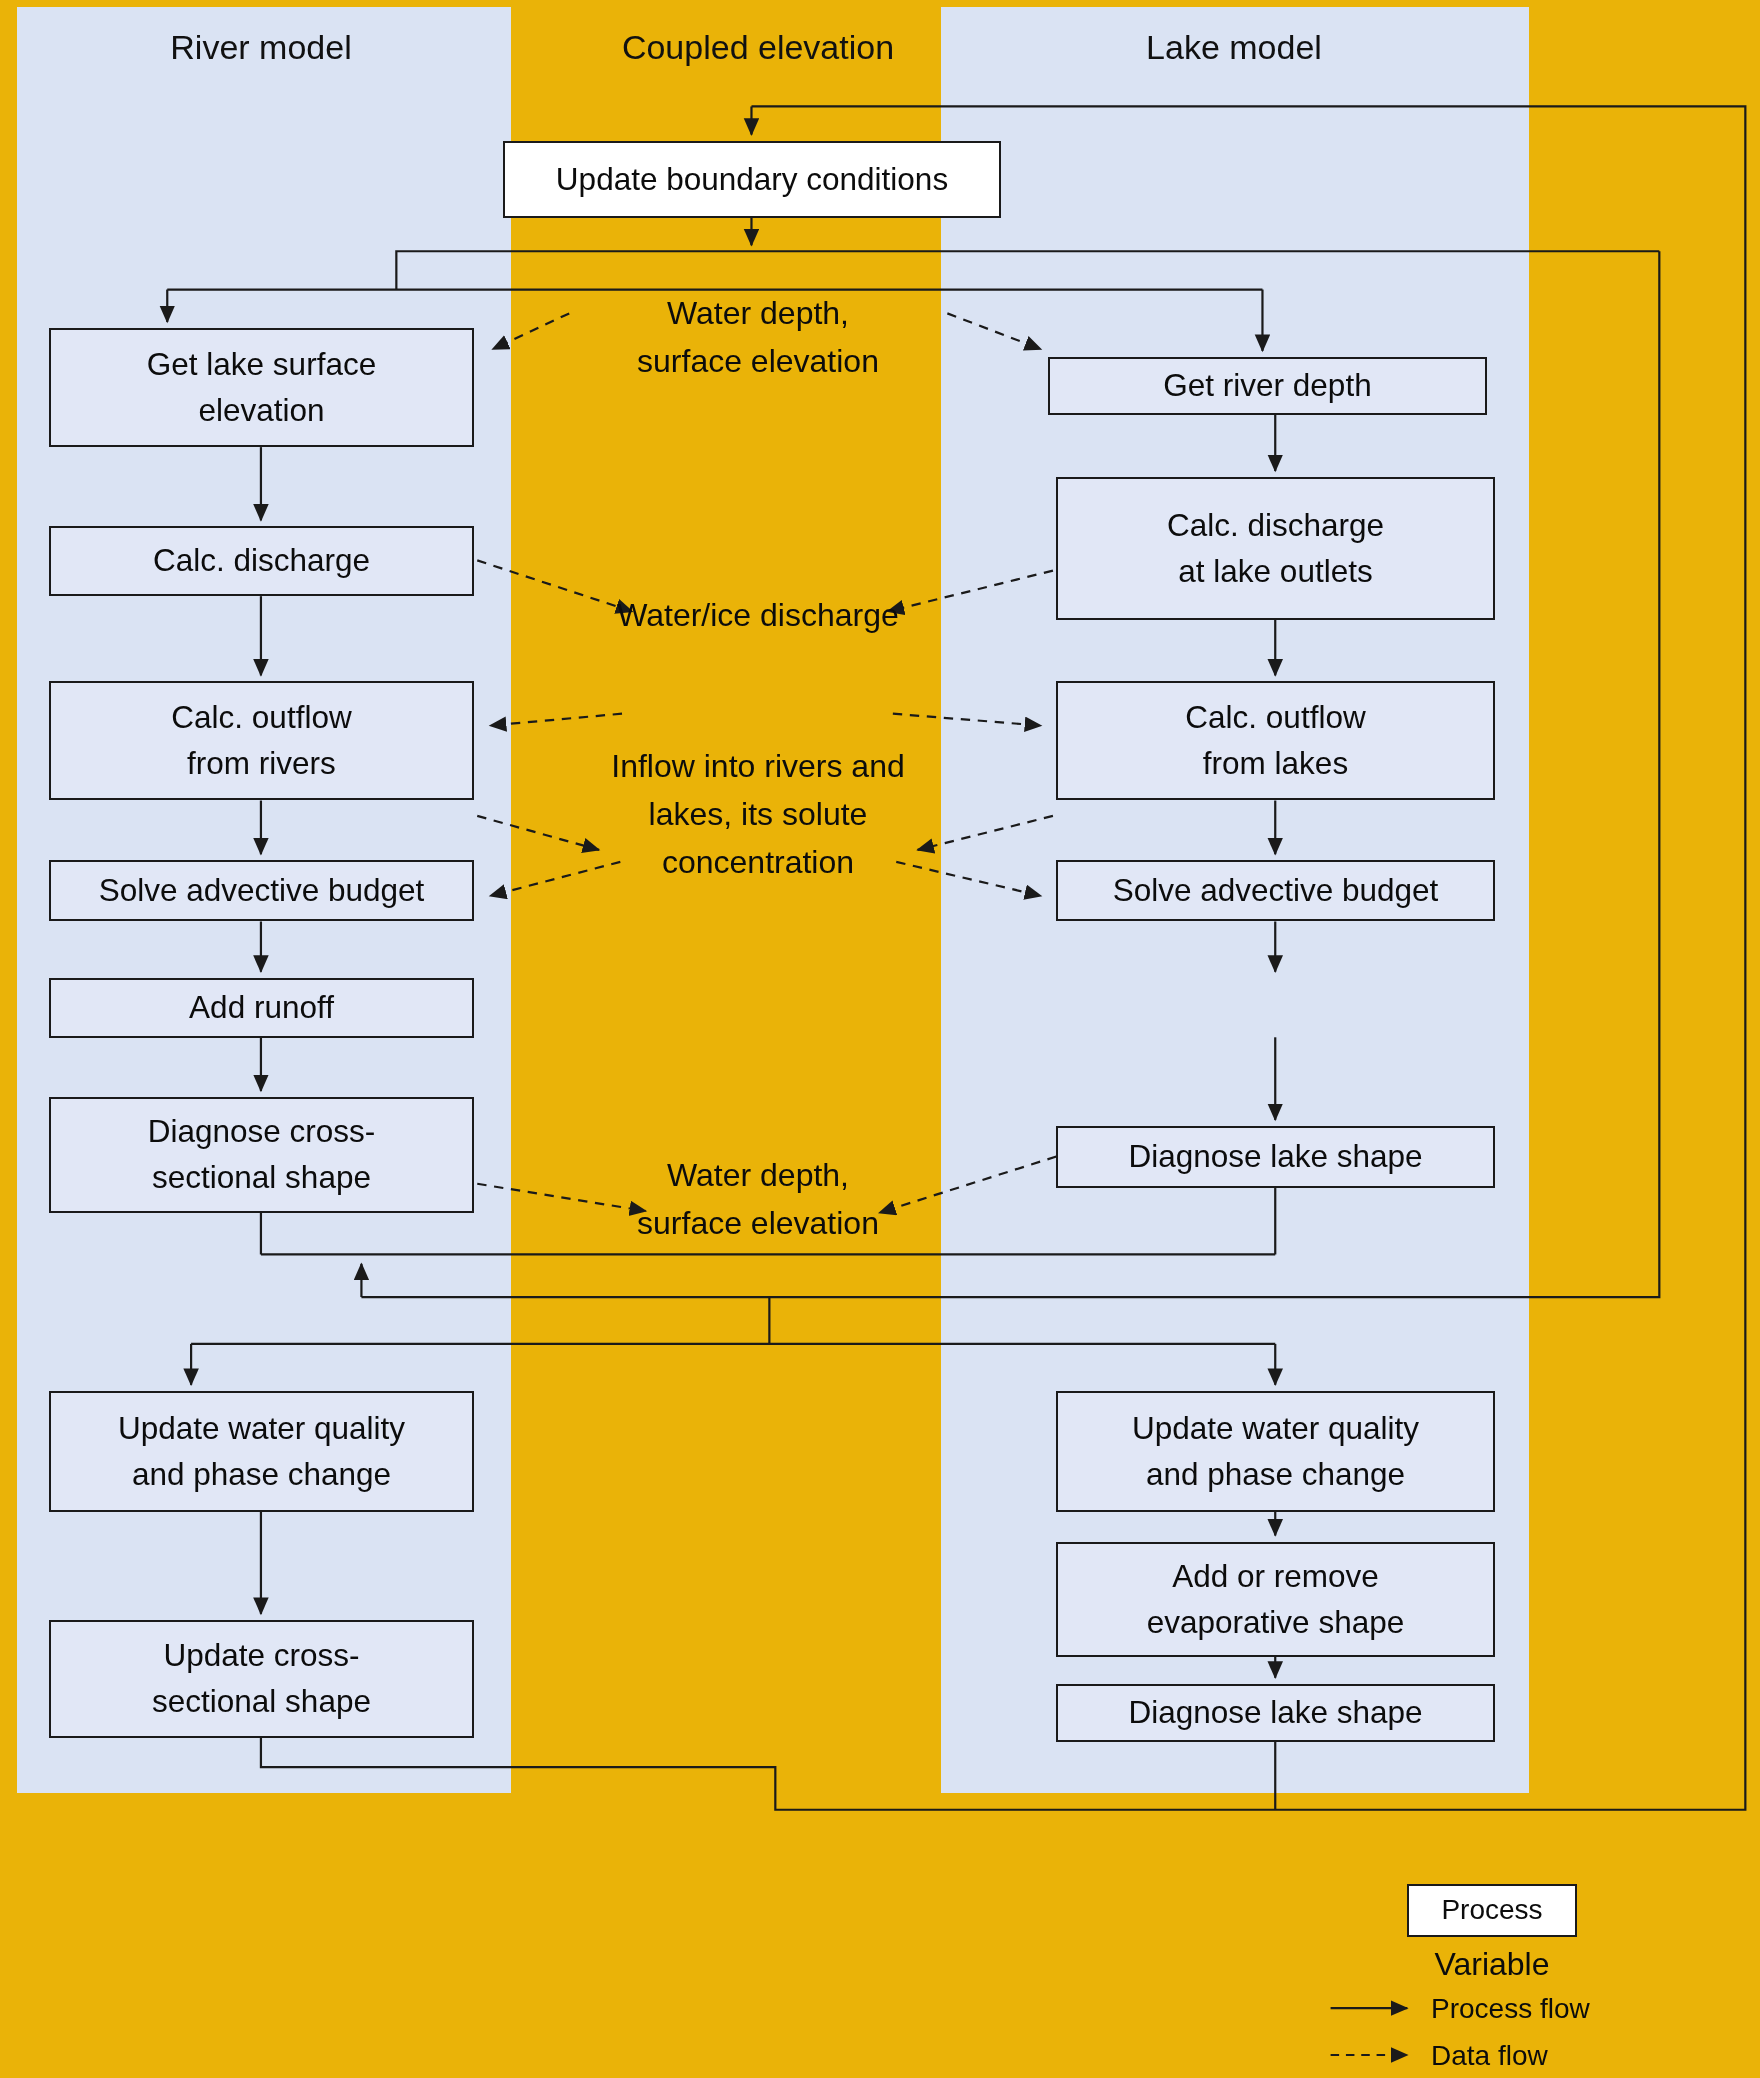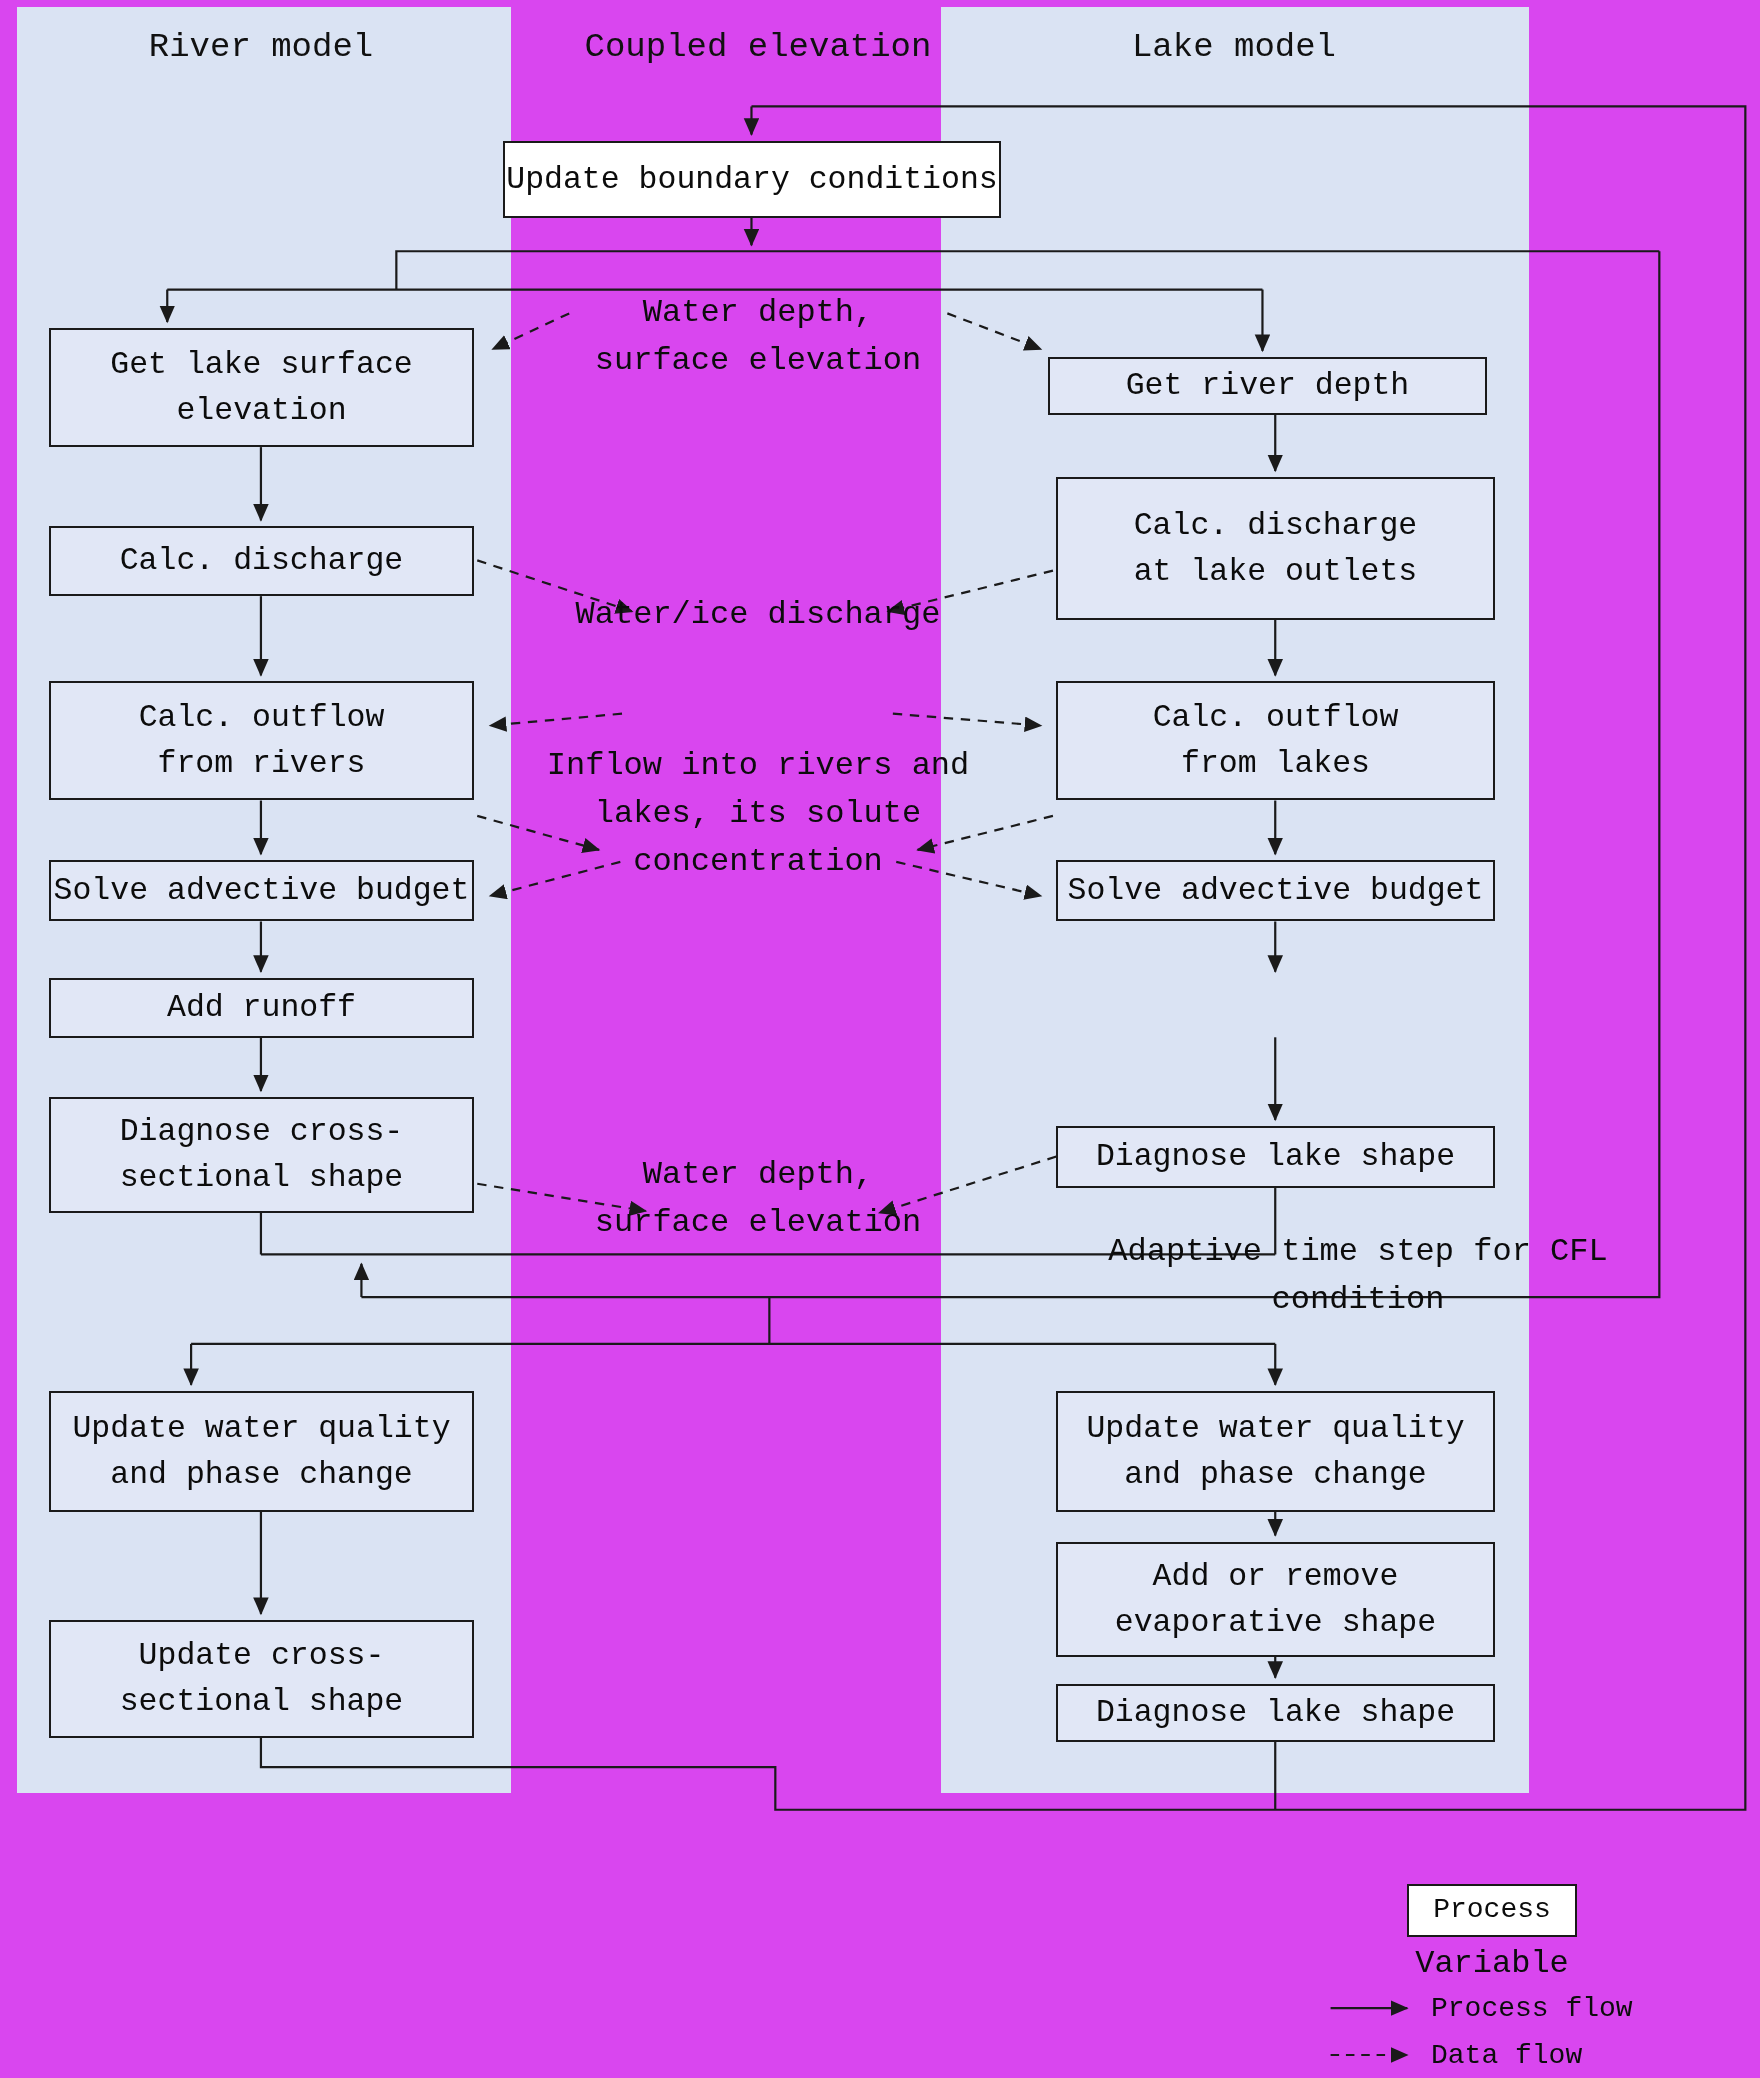--- a/index.html
+++ b/index.html
@@ -1,20 +1,20 @@
 <!DOCTYPE html>
 <html style="font-size:13.6px"><head>
 <meta charset="utf-8">
 <style>
   html,body{margin:0;padding:0;background:#ffffff;}
   #canvas{
     position:relative;
     width:1761px;height:2078px;
-    background:#d946ef;
-    font-family:Liberation Mono, monospace;
+    background:#eab308;
+    font-family:Liberation Sans, sans-serif;
     color:#111;
     overflow:hidden;
   }
   .band{position:absolute;top:6.8px;height:1786px;background:#dae3f3;}
   .col-header{
     position:absolute;top:25.6px;height:43px;
     display:flex;align-items:center;justify-content:center;
     font-size:34px;color:#111;
   }
   svg.wires{position:absolute;left:0;top:0;z-index:2;}
@@ -150,21 +150,20 @@
   <div class="pbox" style="left:1056px;top:1684px;width:439px;height:58px;">Diagnose lake shape</div>
 
   <div class="flabel" style="left:545px;top:281px;width:426px;height:111px;">Water depth,
 surface elevation</div>
   <div class="flabel" style="left:545px;top:589px;width:426px;height:51px;">Water/ice discharge</div>
   <div class="flabel" style="left:545px;top:737px;width:426px;height:153px;">Inflow into rivers and
 lakes, its solute
 concentration</div>
   <div class="flabel" style="left:545px;top:1143px;width:426px;height:111px;">Water depth,
 surface elevation</div>
-  <div class="flabel" style="left:1049px;top:1256px;width:618px;height:39px;">Adaptive time step for CFL condition</div>
 
   <div class="wbox" style="left:1407px;top:1884px;width:170px;height:53px;font-size:28px;">Process</div>
   <div class="flabel" style="left:1407px;top:1944px;width:170px;height:39px;">Variable</div>
   <div class="legend-text" style="left:1431px;top:1989px;height:39px;">Process flow</div>
   <div class="legend-text" style="left:1431px;top:2036px;height:39px;">Data flow</div>
 
 </div>
 
 
 </body></html>

